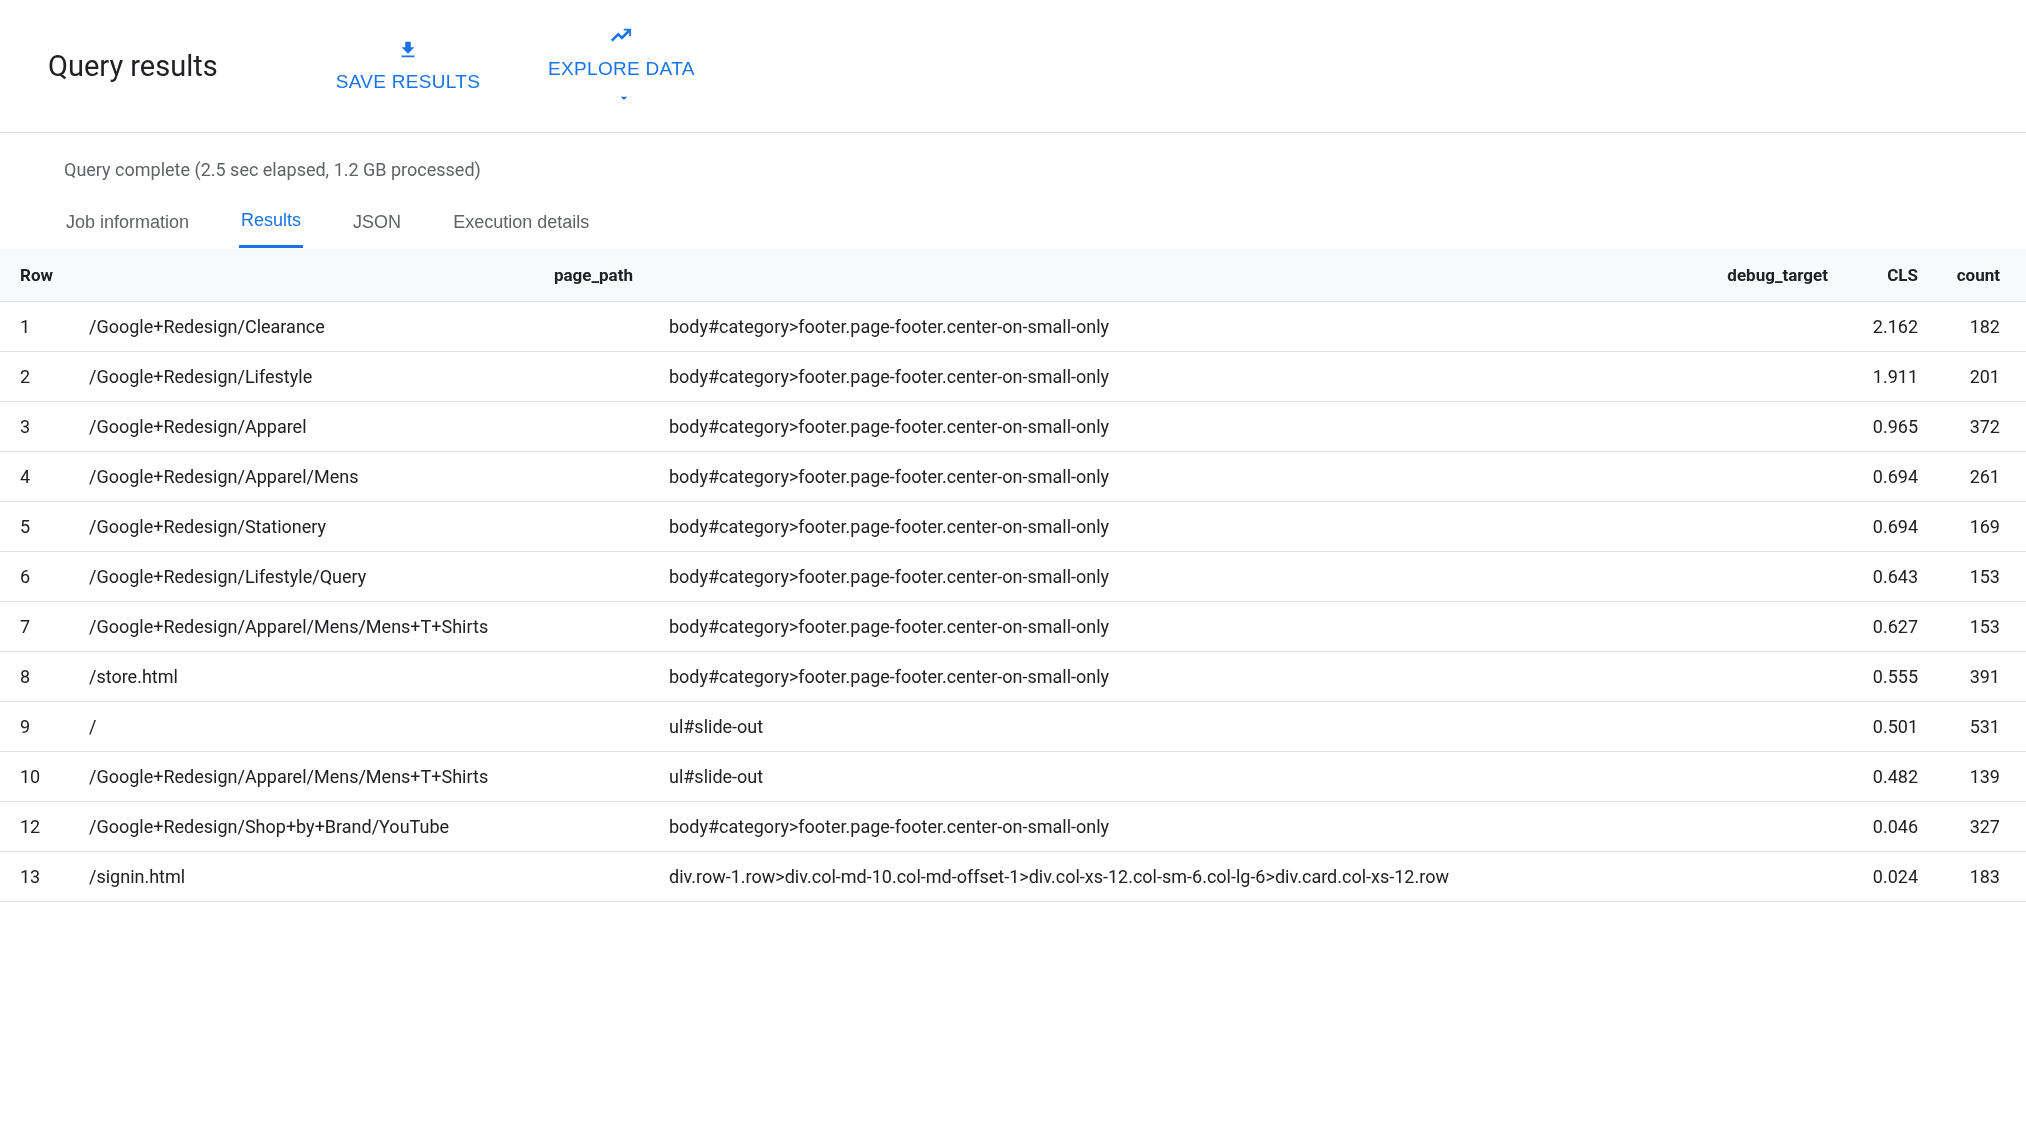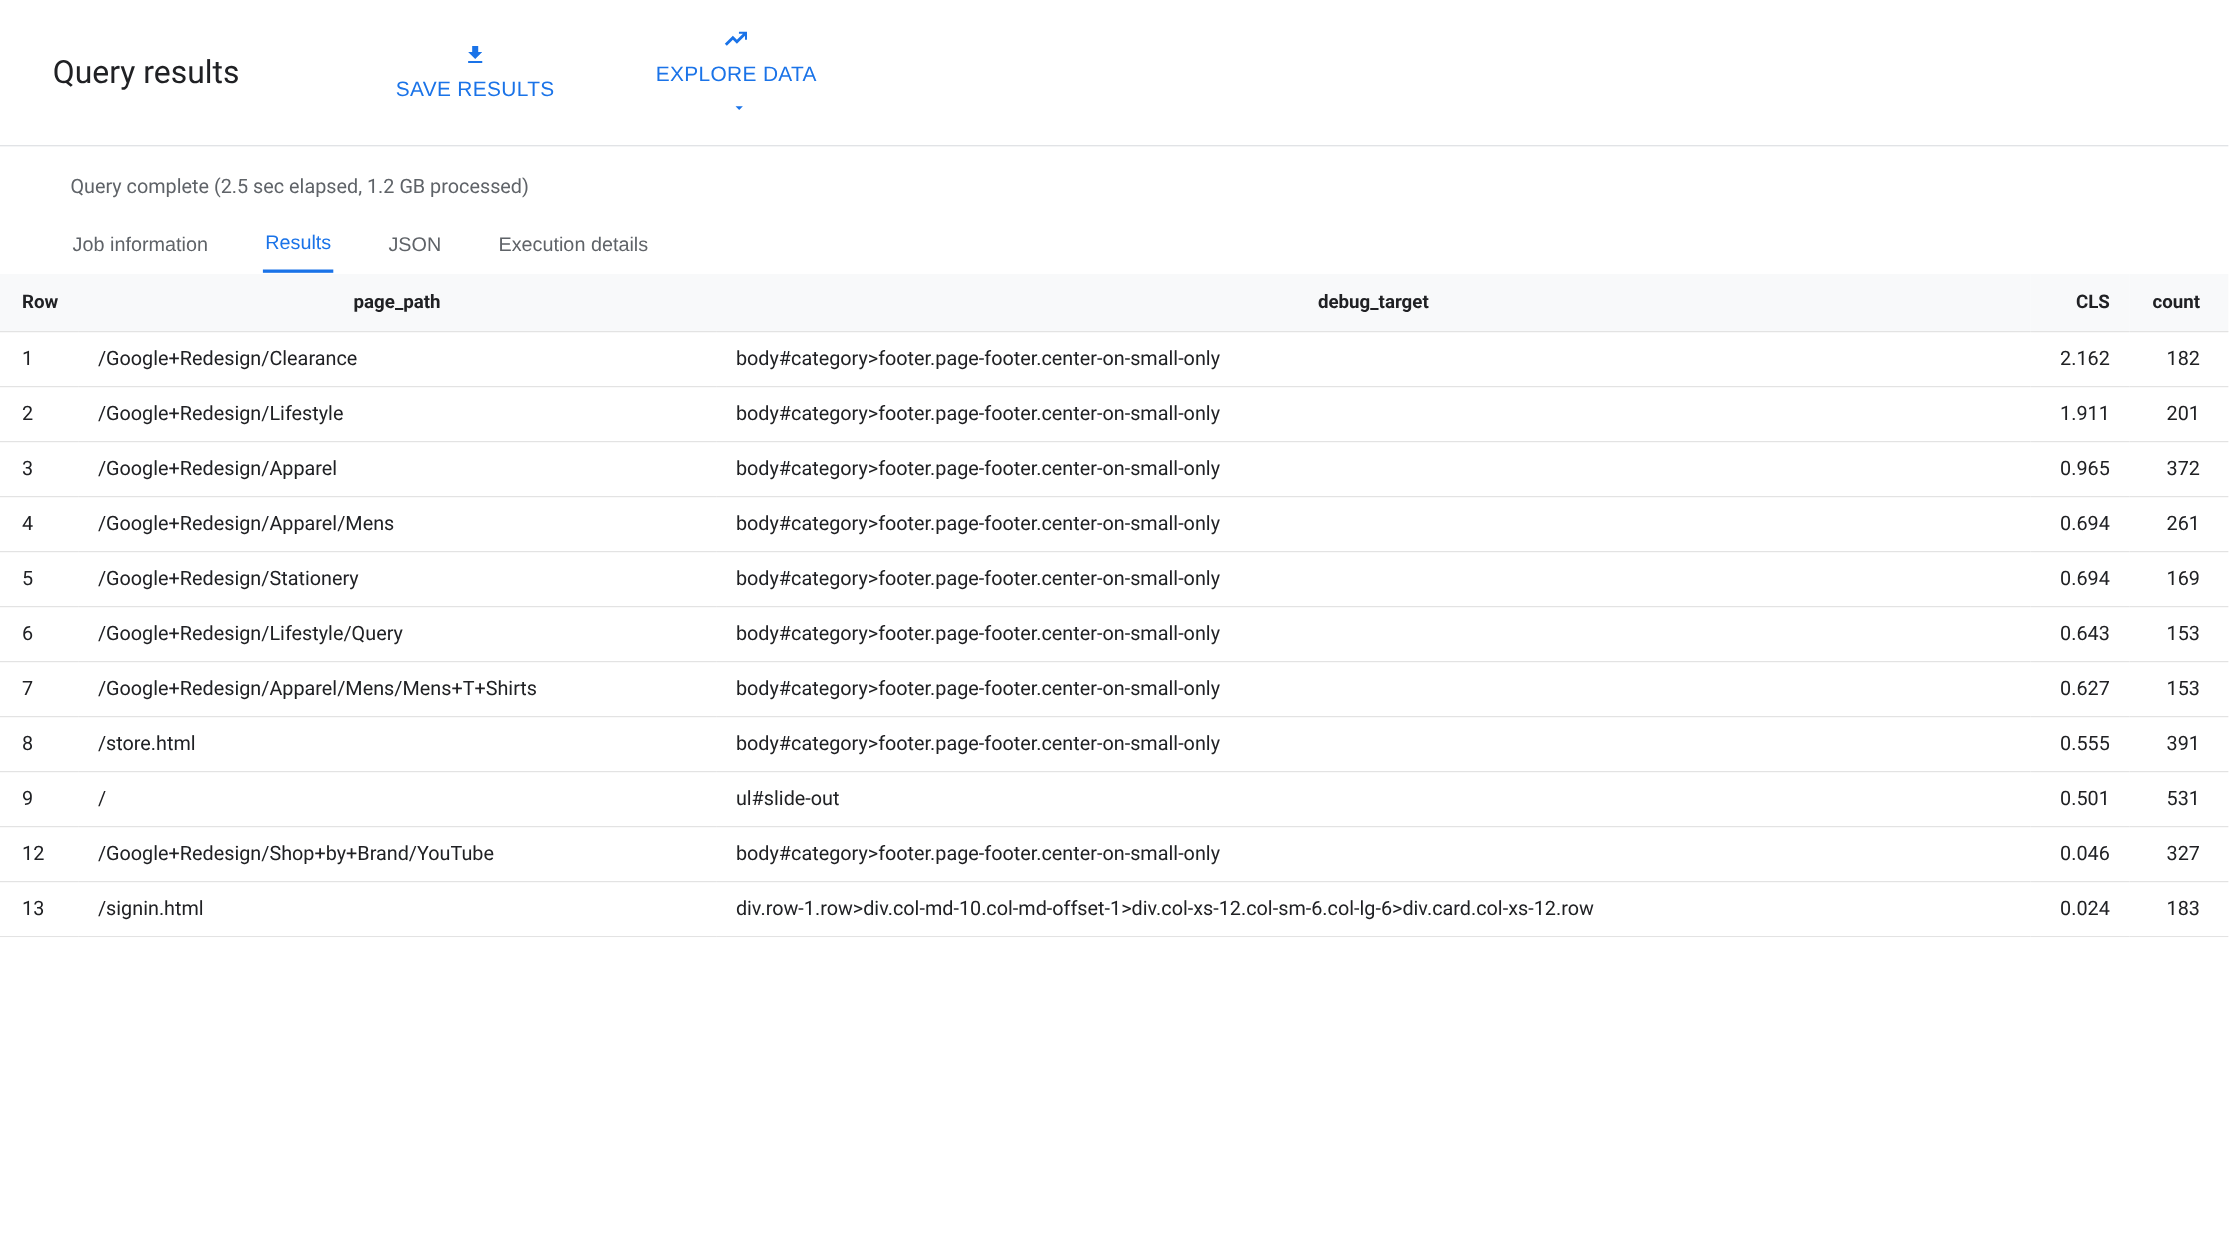--- a/index.html
+++ b/index.html
@@ -7,21 +7,21 @@
     font-family: Roboto, "Helvetica Neue", Arial, sans-serif;
     font-size: 14px;
     color: #202124;
     background: #fff;
     width: 2026px;
   }
   .header {
     display: flex;
     align-items: center;
     padding: 20px 48px 20px 48px;
-    gap: 72px;
+    gap: 48px;
     border-bottom: 1px solid #dadce0;
   }
   .title {
     font-size: 29px;
     font-weight: 400;
     color: #202124;
     margin-right: 60px;
   }
   .action-btn {
     display: inline-flex;
@@ -61,21 +61,21 @@
   .tab.active {
     color: #1a73e8;
     border-bottom: 3px solid #1a73e8;
   }
   table {
     width: 100%;
     border-collapse: collapse;
   }
   thead th {
     background: #f8f9fa;
-    text-align: center;
+    text-align: right;
     font-weight: 700;
     font-size: 17px;
     color: #202124;
     padding: 16px 18px;
     border-bottom: 1px solid #e0e0e0;
   }
   thead th.num { text-align: right; }
   tbody td {
     padding: 14px 18px;
     font-size: 18px;
@@ -189,20 +189,27 @@
         <td class="col-count num">391</td>
       </tr>
       <tr>
         <td class="col-row">9</td>
         <td class="col-page">/</td>
         <td class="col-debug">ul#slide-out</td>
         <td class="col-cls num">0.501</td>
         <td class="col-count num">531</td>
       </tr>
       <tr>
+        <td class="col-row">10</td>
+        <td class="col-page">/Google+Redesign/Apparel/Mens/Mens+T+Shirts</td>
+        <td class="col-debug">ul#slide-out</td>
+        <td class="col-cls num">0.482</td>
+        <td class="col-count num">139</td>
+      </tr>
+      <tr>
         <td class="col-row">12</td>
         <td class="col-page">/Google+Redesign/Shop+by+Brand/YouTube</td>
         <td class="col-debug">body#category&gt;footer.page-footer.center-on-small-only</td>
         <td class="col-cls num">0.046</td>
         <td class="col-count num">327</td>
       </tr>
       <tr>
         <td class="col-row">13</td>
         <td class="col-page">/signin.html</td>
         <td class="col-debug">div.row-1.row&gt;div.col-md-10.col-md-offset-1&gt;div.col-xs-12.col-sm-6.col-lg-6&gt;div.card.col-xs-12.row</td>

